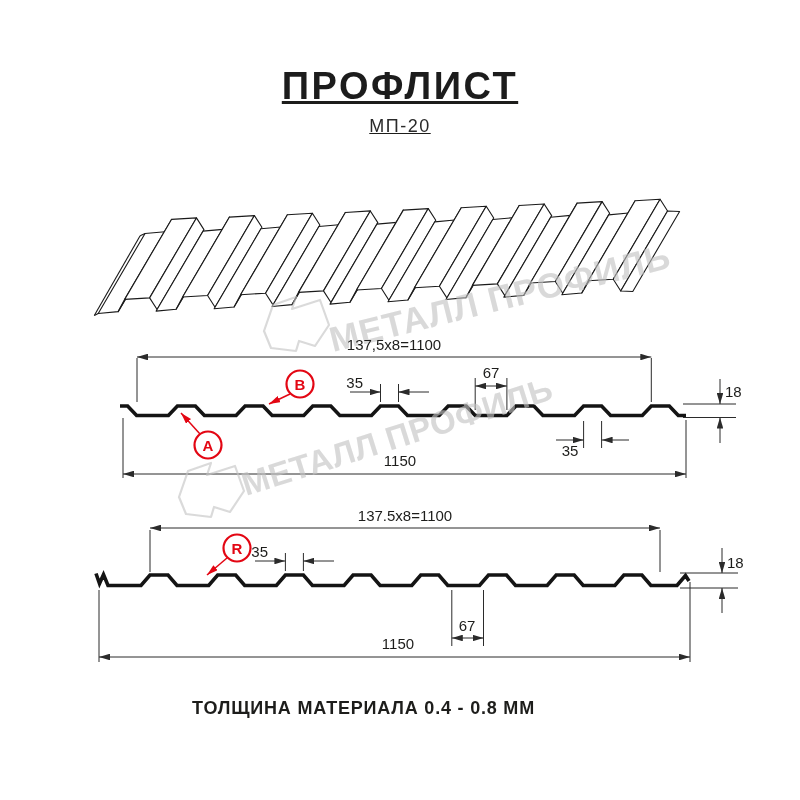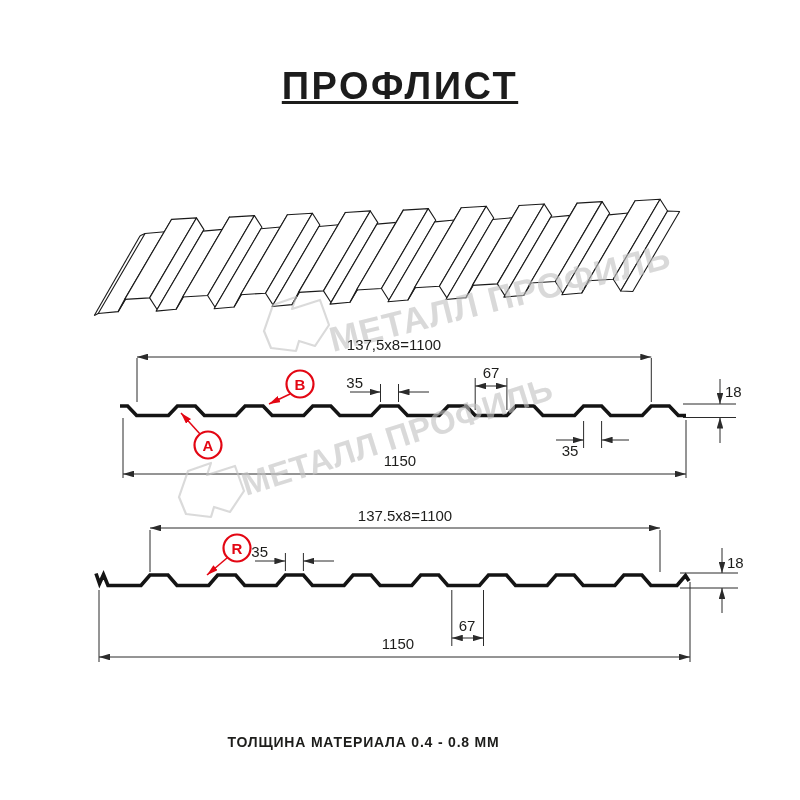--- a/index.html
+++ b/index.html
@@ -9,38 +9,39 @@
   }
   .hdr{position:absolute;left:0;top:66px;width:800px;text-align:center;text-decoration:underline;}
   .title{
     font-size:38px;font-weight:800;letter-spacing:2.5px;color:#1c1c1c;line-height:1.1;margin:0;
   }
   .subtitle{
     font-size:18px;font-weight:500;letter-spacing:1.5px;color:#2a2a2a;margin-top:8px;
   }
   .footer-note{
     position:absolute;left:0;top:698px;width:727px;text-align:center;
-    font-size:14px;font-weight:700;letter-spacing:0.8px;color:#1d1d1b;margin-top:36px;
+    font-size:18px;font-weight:700;letter-spacing:0.8px;color:#1d1d1b;
   }
   svg{position:absolute;left:0;top:0;}
   .thin{stroke:#1a1a1a;stroke-width:1.1;fill:none;}
   .face{fill:#ffffff;stroke:#1a1a1a;stroke-width:1.1;stroke-linejoin:round;}
   .profile{stroke:#141414;stroke-width:3.6;fill:none;stroke-linejoin:miter;}
   .dim{stroke:#2b2b2b;stroke-width:1;fill:none;}
   .dimtxt{font-family:"Liberation Sans",sans-serif;font-size:15px;fill:#1d1d1b;}
   .red{stroke:#e30613;fill:none;}
   .redtxt{font-family:"Liberation Sans",sans-serif;font-size:15px;font-weight:bold;fill:#e30613;}
   .wm{fill:#c3c3c3;opacity:.62;font-family:"Liberation Sans",sans-serif;font-weight:bold;}
   .wmlogo{fill:none;stroke:#c3c3c3;opacity:.62;stroke-width:2.2;stroke-linejoin:round;}
 </style>
 </head>
 <body>
 
 <div class="hdr">
   <h1 class="title">ПРОФЛИСТ</h1>
+  <div class="subtitle">МП-20</div>
 </div>
 
 <svg width="800" height="800" viewBox="0 0 800 800">
   <defs>
     <marker id="ah" viewBox="0 0 10 6" refX="10" refY="3" markerWidth="11" markerHeight="6.6" orient="auto-start-reverse">
         <path d="M0,0 L10,3 L0,6 Z" fill="#2b2b2b"></path>
       </marker>
     <marker id="ahr" viewBox="0 0 10 6" refX="10" refY="3" markerWidth="7.5" markerHeight="4.5" orient="auto-start-reverse">
         <path d="M0,0 L10,3 L0,6 Z" fill="#e30613"></path>
       </marker>

